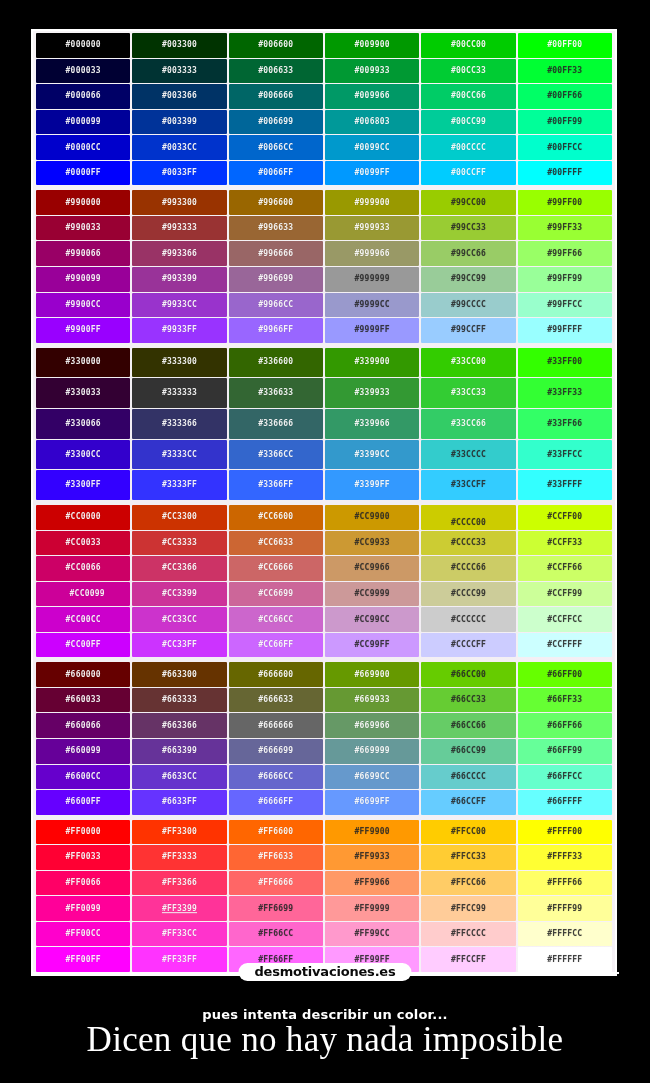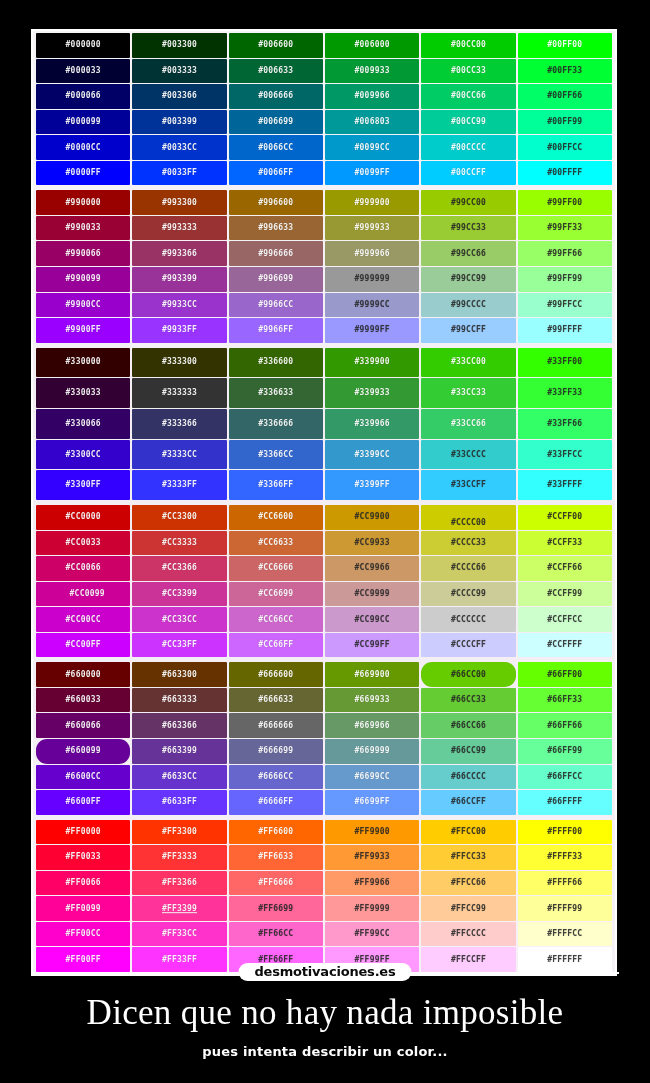--- a/index.html
+++ b/index.html
@@ -138,21 +138,21 @@
             <div class="swatch" style="background: rgb(0, 0, 0);">
               <span class="swatch-label" style="color: rgba(255, 255, 255, 0.92);">#000000</span>
             </div>
             <div class="swatch" style="background: rgb(0, 51, 0);">
               <span class="swatch-label" style="color: rgba(255, 255, 255, 0.92);">#003300</span>
             </div>
             <div class="swatch" style="background: rgb(0, 102, 0);">
               <span class="swatch-label" style="color: rgba(255, 255, 255, 0.92);">#006600</span>
             </div>
             <div class="swatch" style="background: rgb(0, 153, 0);">
-              <span class="swatch-label" style="color: rgba(255, 255, 255, 0.92);">#006000</span>
+              <span class="swatch-label" style="color: rgba(255, 255, 255, 0.92);">#009900</span>
             </div>
             <div class="swatch" style="background: rgb(0, 204, 0);">
               <span class="swatch-label" style="color: rgba(255, 255, 255, 0.92);">#00CC00</span>
             </div>
             <div class="swatch" style="background: rgb(0, 255, 0);">
               <span class="swatch-label" style="color: rgba(255, 255, 255, 0.92);">#00FF00</span>
             </div>
           </div>
           <div class="color-row">
             <div class="swatch" style="background: rgb(0, 0, 51);">
@@ -608,21 +608,21 @@
             </div>
             <div class="swatch" style="background: rgb(102, 51, 0);">
               <span class="swatch-label" style="color: rgba(255, 255, 255, 0.92);">#663300</span>
             </div>
             <div class="swatch" style="background: rgb(102, 102, 0);">
               <span class="swatch-label" style="color: rgba(255, 255, 255, 0.92);">#666600</span>
             </div>
             <div class="swatch" style="background: rgb(102, 153, 0);">
               <span class="swatch-label" style="color: rgba(255, 255, 255, 0.92);">#669900</span>
             </div>
-            <div class="swatch" style="background: rgb(102, 204, 0); border-radius: 11px;">
+            <div class="swatch" style="background: rgb(102, 204, 0);">
               <span class="swatch-label" style="color: rgba(40, 40, 40, 0.85);">#66CC00</span>
             </div>
             <div class="swatch" style="background: rgb(102, 255, 0);">
               <span class="swatch-label" style="color: rgba(40, 40, 40, 0.85);">#66FF00</span>
             </div>
           </div>
           <div class="color-row">
             <div class="swatch" style="background: rgb(102, 0, 51);">
               <span class="swatch-label" style="color: rgba(255, 255, 255, 0.92);">#660033</span>
             </div>
@@ -656,21 +656,21 @@
               <span class="swatch-label" style="color: rgba(255, 255, 255, 0.92);">#669966</span>
             </div>
             <div class="swatch" style="background: rgb(102, 204, 102);">
               <span class="swatch-label" style="color: rgba(40, 40, 40, 0.85);">#66CC66</span>
             </div>
             <div class="swatch" style="background: rgb(102, 255, 102);">
               <span class="swatch-label" style="color: rgba(40, 40, 40, 0.85);">#66FF66</span>
             </div>
           </div>
           <div class="color-row">
-            <div class="swatch" style="background: rgb(102, 0, 153); border-radius: 11px;">
+            <div class="swatch" style="background: rgb(102, 0, 153);">
               <span class="swatch-label" style="color: rgba(255, 255, 255, 0.92);">#660099</span>
             </div>
             <div class="swatch" style="background: rgb(102, 51, 153);">
               <span class="swatch-label" style="color: rgba(255, 255, 255, 0.92);">#663399</span>
             </div>
             <div class="swatch" style="background: rgb(102, 102, 153);">
               <span class="swatch-label" style="color: rgba(255, 255, 255, 0.92);">#666699</span>
             </div>
             <div class="swatch" style="background: rgb(102, 153, 153);">
               <span class="swatch-label" style="color: rgba(255, 255, 255, 0.92);">#669999</span>
@@ -845,17 +845,17 @@
             </div>
           </div>
         </div>
       </div>
   </div>
 
   <div id="watermark-rule"></div>
   <div id="watermark">desmotivaciones.es</div>
 
   <div id="caption">
+    <div id="caption-sub">pues intenta describir un color...</div>
     <div id="caption-title">Dicen que no hay nada imposible</div>
-    <div id="caption-sub">pues intenta describir un color...</div>
   </div>
 
 </div>
 
 </body></html>

